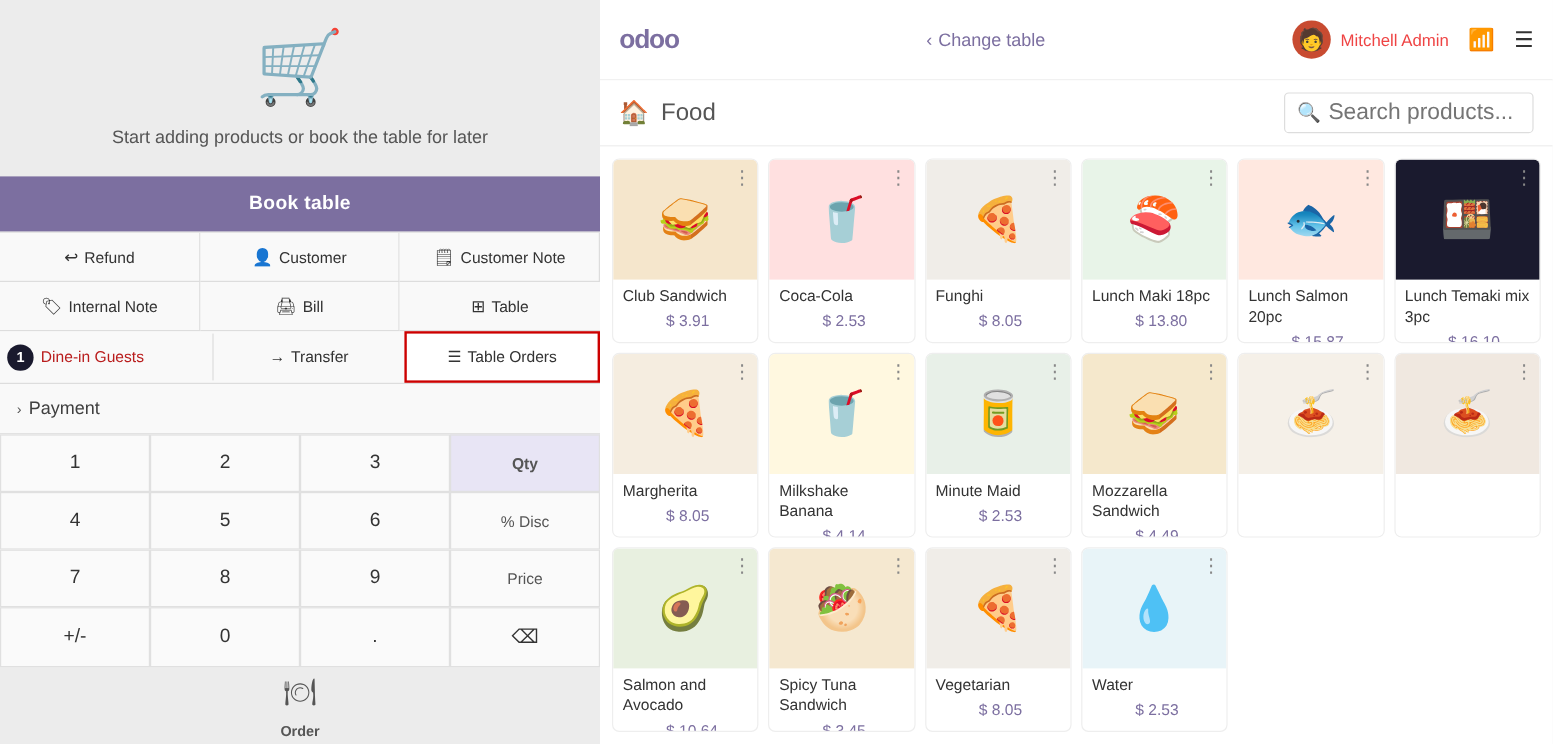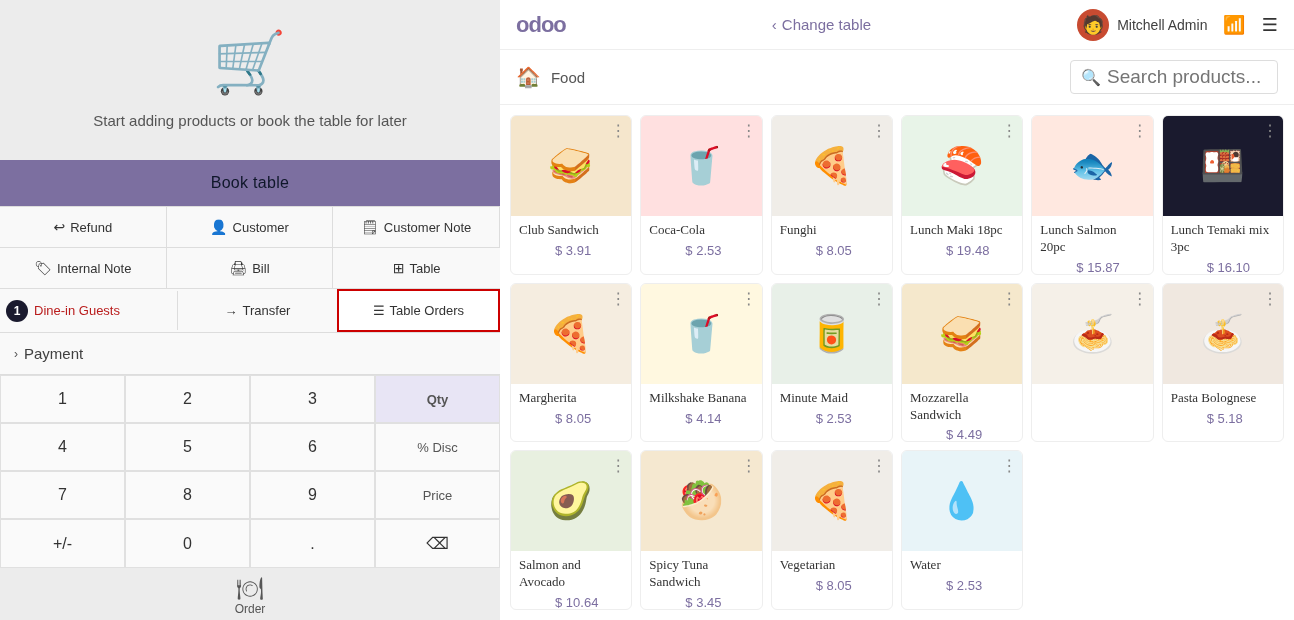--- a/index.html
+++ b/index.html
@@ -33,25 +33,25 @@
 
     .left-top p {
       text-align: center;
       color: #555;
       font-size: 15px;
       line-height: 1.5;
     }
 
     .book-table-btn {
       background: #7c6fa0;
-      color: #0f172a;
+      color: #ffffff;
       border: none;
       padding: 14px 12px;
       font-size: 16px;
-      font-weight: 400;
+      font-weight: 700;
       width: 100%;
       cursor: pointer;
       letter-spacing: 0.3px;
     }
 
     .action-grid {
       display: grid;
       grid-template-columns: repeat(3, 1fr);
       border-top: 1px solid #ddd;
     }
@@ -161,21 +161,21 @@
       flex-direction: column;
       background: white;
       overflow: hidden;
     }
 
     .top-bar {
       display: flex;
       align-items: center;
       justify-content: space-between;
       padding: 1px 16px;
-      height: 50px;
+      height: 67px;
       background: white;
       border-bottom: 1px solid #eee;
     }
 
     .top-bar-left {
       display: flex;
       align-items: center;
       gap: 8px;
     }
 
@@ -205,42 +205,42 @@
       width: 32px;
       height: 32px;
       border-radius: 50%;
       background: #c84b31;
       display: flex;
       align-items: center;
       justify-content: center;
       font-size: 18px;
     }
 
-    .username { font-size: 14px; color: #404040; }
+    .username { font-size: 14px; color: #ef4444; }
 
     .wifi-icon, .menu-icon { font-size: 18px; color: #4CAF50; cursor: pointer; }
     .menu-icon { color: #333; }
 
     .breadcrumb-bar {
       display: flex;
       align-items: center;
       padding: 10px 16px;
       background: white;
       border-bottom: 1px solid #eee;
       gap: 10px;
     }
 
     .home-icon-btn {
       font-size: 20px;
       color: #555;
       cursor: pointer;
     }
 
     .breadcrumb-text {
-      font-size: 15px;
+      font-size: 20px;
       color: #555;
     }
 
     .search-box {
       margin-left: auto;
       display: flex;
       align-items: center;
       border: 1px solid #ddd;
       border-radius: 4px;
       padding: 5px 10px;
@@ -290,21 +290,20 @@
     .product-info {
       padding: 6px 8px 8px;
     }
 
     .product-name {
       font-size: 13px;
       font-weight: 500;
       color: #333;
       line-height: 1.3;
       margin-bottom: 4px;
-      font-family: Liberation Serif, serif;
     }
 
     .product-price {
       font-size: 13px;
       color: #7c6fa0;
       margin-left: 36px;
     }
 
     .product-more {
       position: absolute;
@@ -324,21 +323,21 @@
 
     .order-section {
       display: flex;
       flex-direction: column;
       align-items: center;
       padding: 8px 0 4px;
       background: #ececec;
     }
 
     .order-icon { font-size: 22px; color: #555; }
-    .order-text { font-size: 12px; color: #555; font-weight: 400; }
+    .order-text { font-size: 12px; color: #555; font-weight: 700; margin-top: 12px; }
   </style>
 </head>
 <body>
 
 <div class="left-panel">
   <div class="left-top">
     <div class="cart-icon">🛒</div>
     <p>Start adding products or book the table for later</p>
   </div>
 
@@ -466,21 +465,21 @@
     <div class="product-info">
       <div class="product-name">Funghi</div>
       <div class="product-price">$ 8.05</div>
     </div>
     <span class="product-more">⋮</span>
   </div>
       <div class="product-card">
     <div class="product-img" style="background: #e8f4e8;">🍣</div>
     <div class="product-info">
       <div class="product-name">Lunch Maki 18pc</div>
-      <div class="product-price">$ 19.48</div>
+      <div class="product-price">$ 13.80</div>
     </div>
     <span class="product-more">⋮</span>
   </div>
       <div class="product-card">
     <div class="product-img" style="background: #ffe8e0;">🐟</div>
     <div class="product-info">
       <div class="product-name">Lunch Salmon 20pc</div>
       <div class="product-price">$ 15.87</div>
     </div>
     <span class="product-more">⋮</span>
@@ -524,24 +523,20 @@
       <div class="product-price">$ 4.49</div>
     </div>
     <span class="product-more">⋮</span>
   </div>
       <div class="product-card">
     <div class="product-img" style="background: #f5f0e8;">🍝</div>
     <span class="product-more">⋮</span>
   </div>
       <div class="product-card">
     <div class="product-img" style="background: #f0e8e0;">🍝</div>
-    <div class="product-info">
-      <div class="product-name">Pasta Bolognese</div>
-      <div class="product-price">$ 5.18</div>
-    </div>
     <span class="product-more">⋮</span>
   </div>
       <div class="product-card">
     <div class="product-img" style="background: #e8f0e0;">🥑</div>
     <div class="product-info">
       <div class="product-name">Salmon and Avocado</div>
       <div class="product-price">$ 10.64</div>
     </div>
     <span class="product-more">⋮</span>
   </div>

